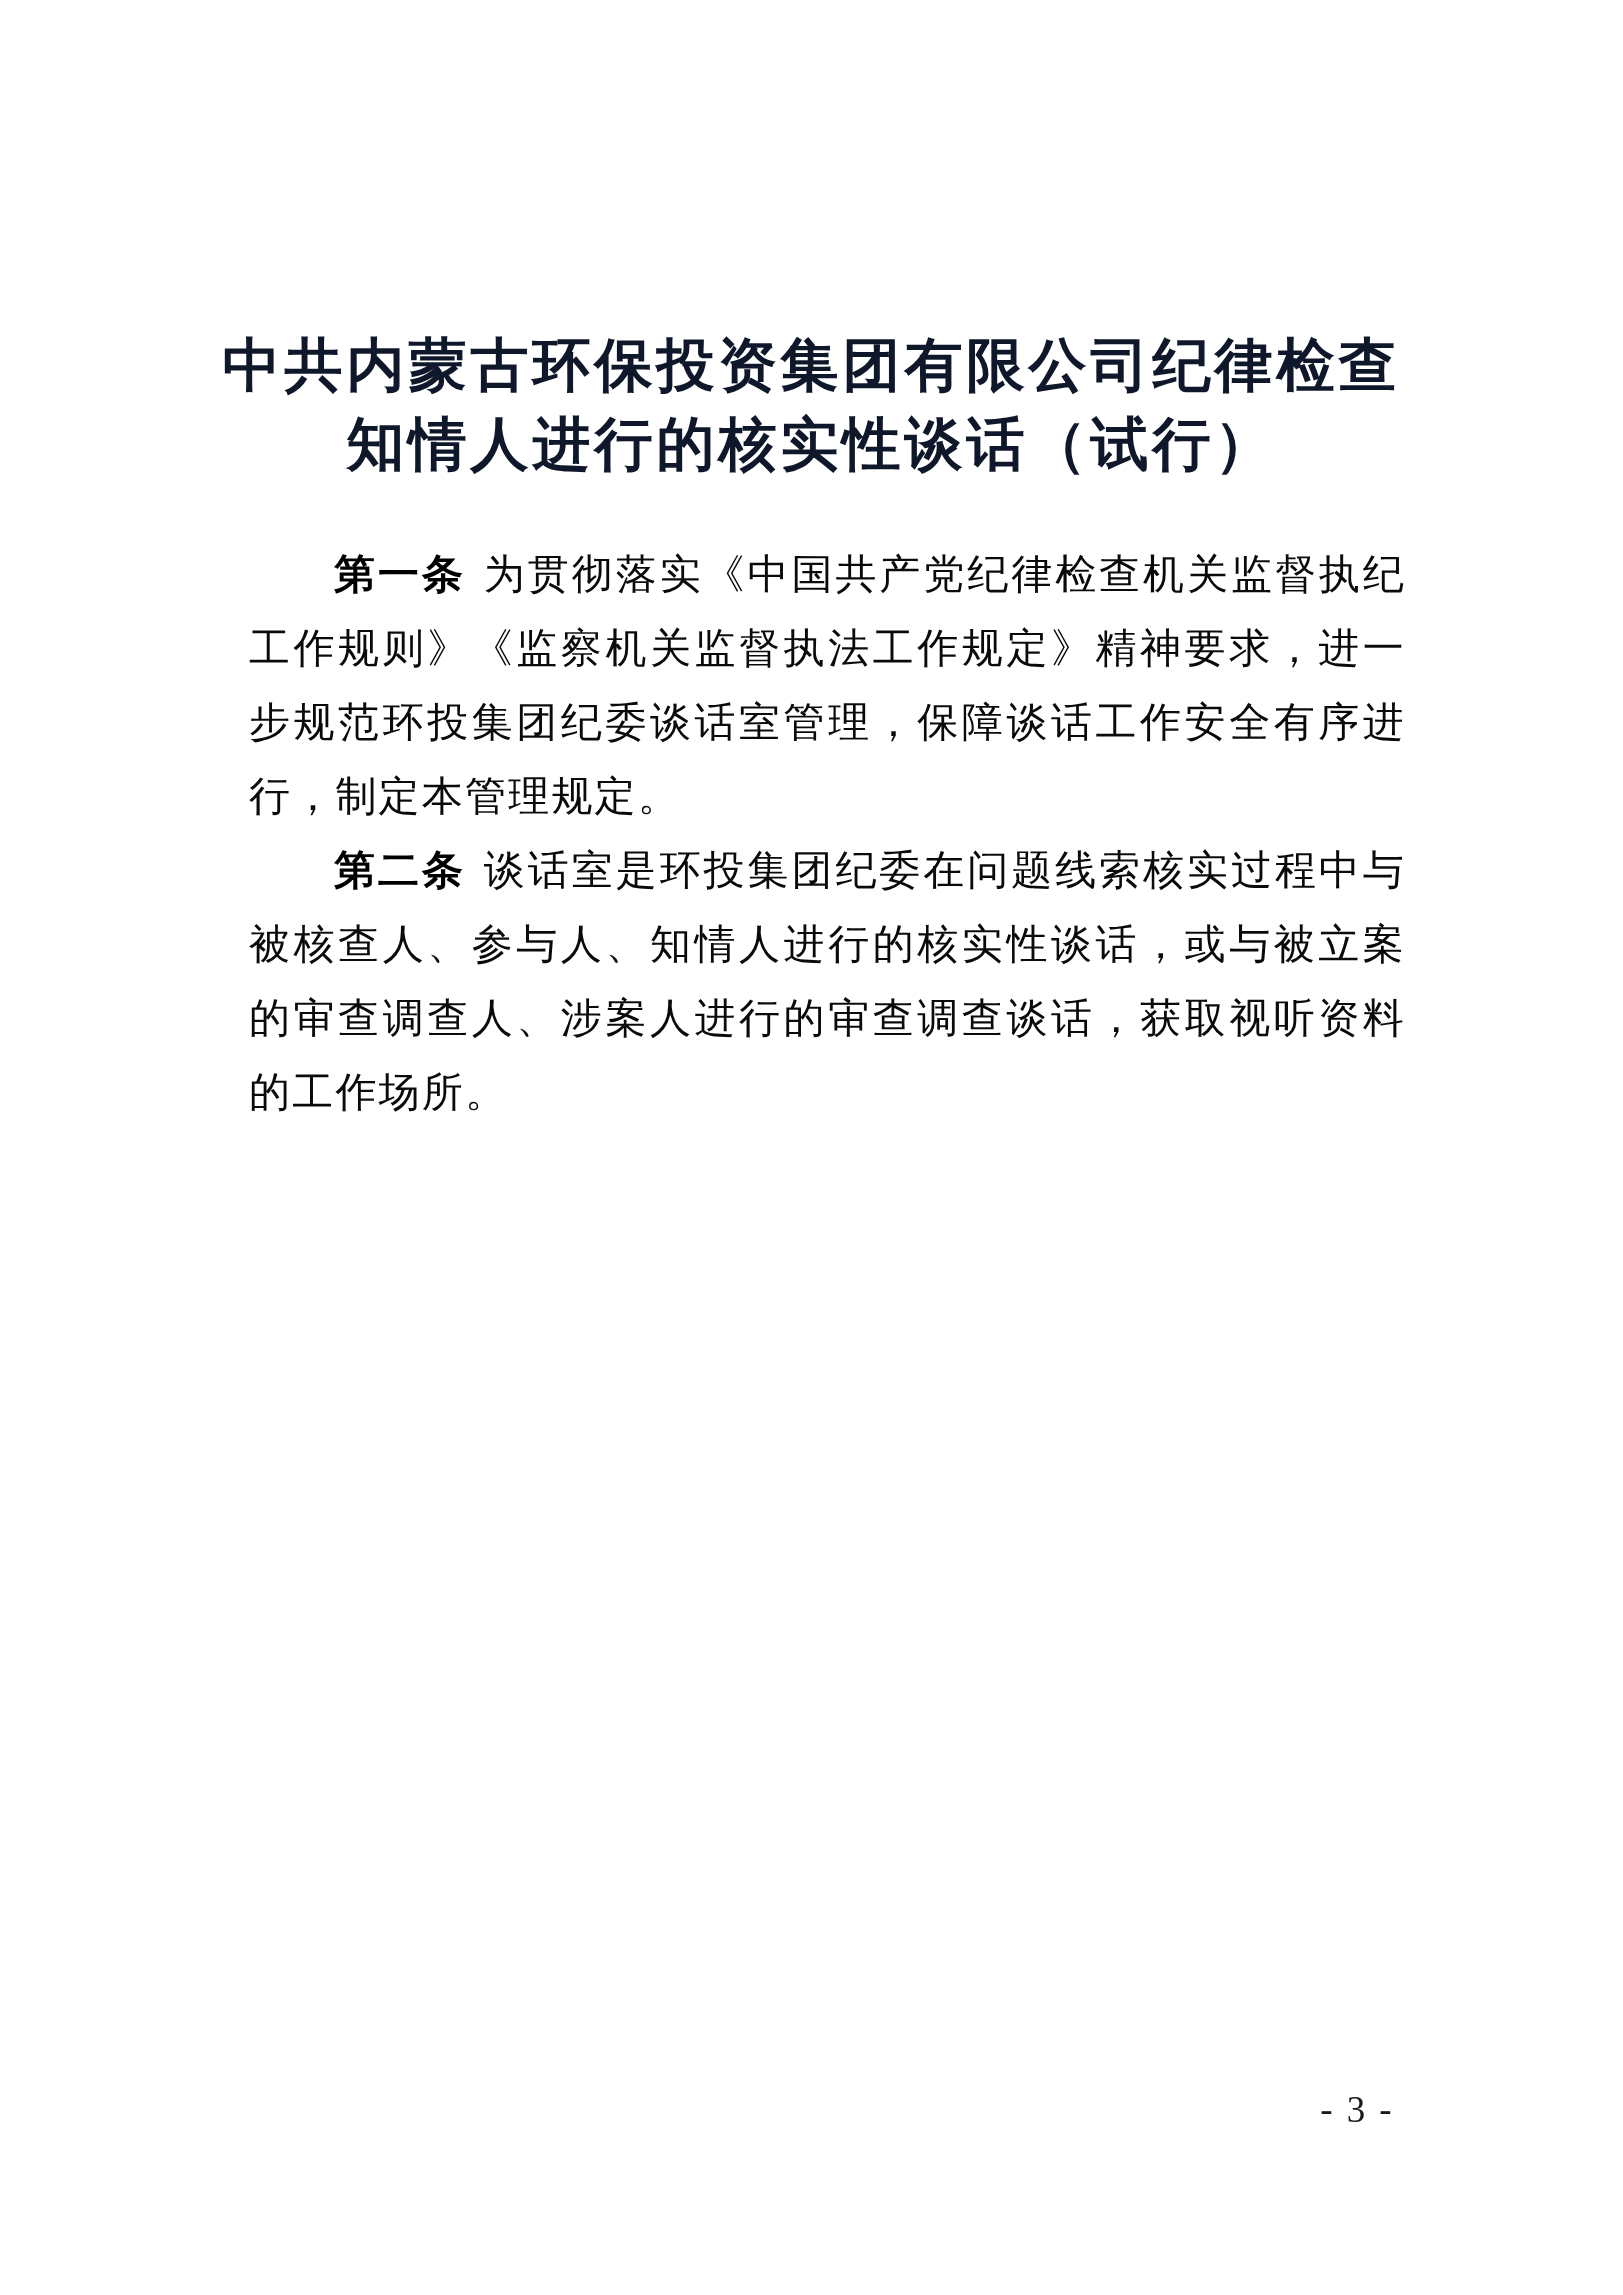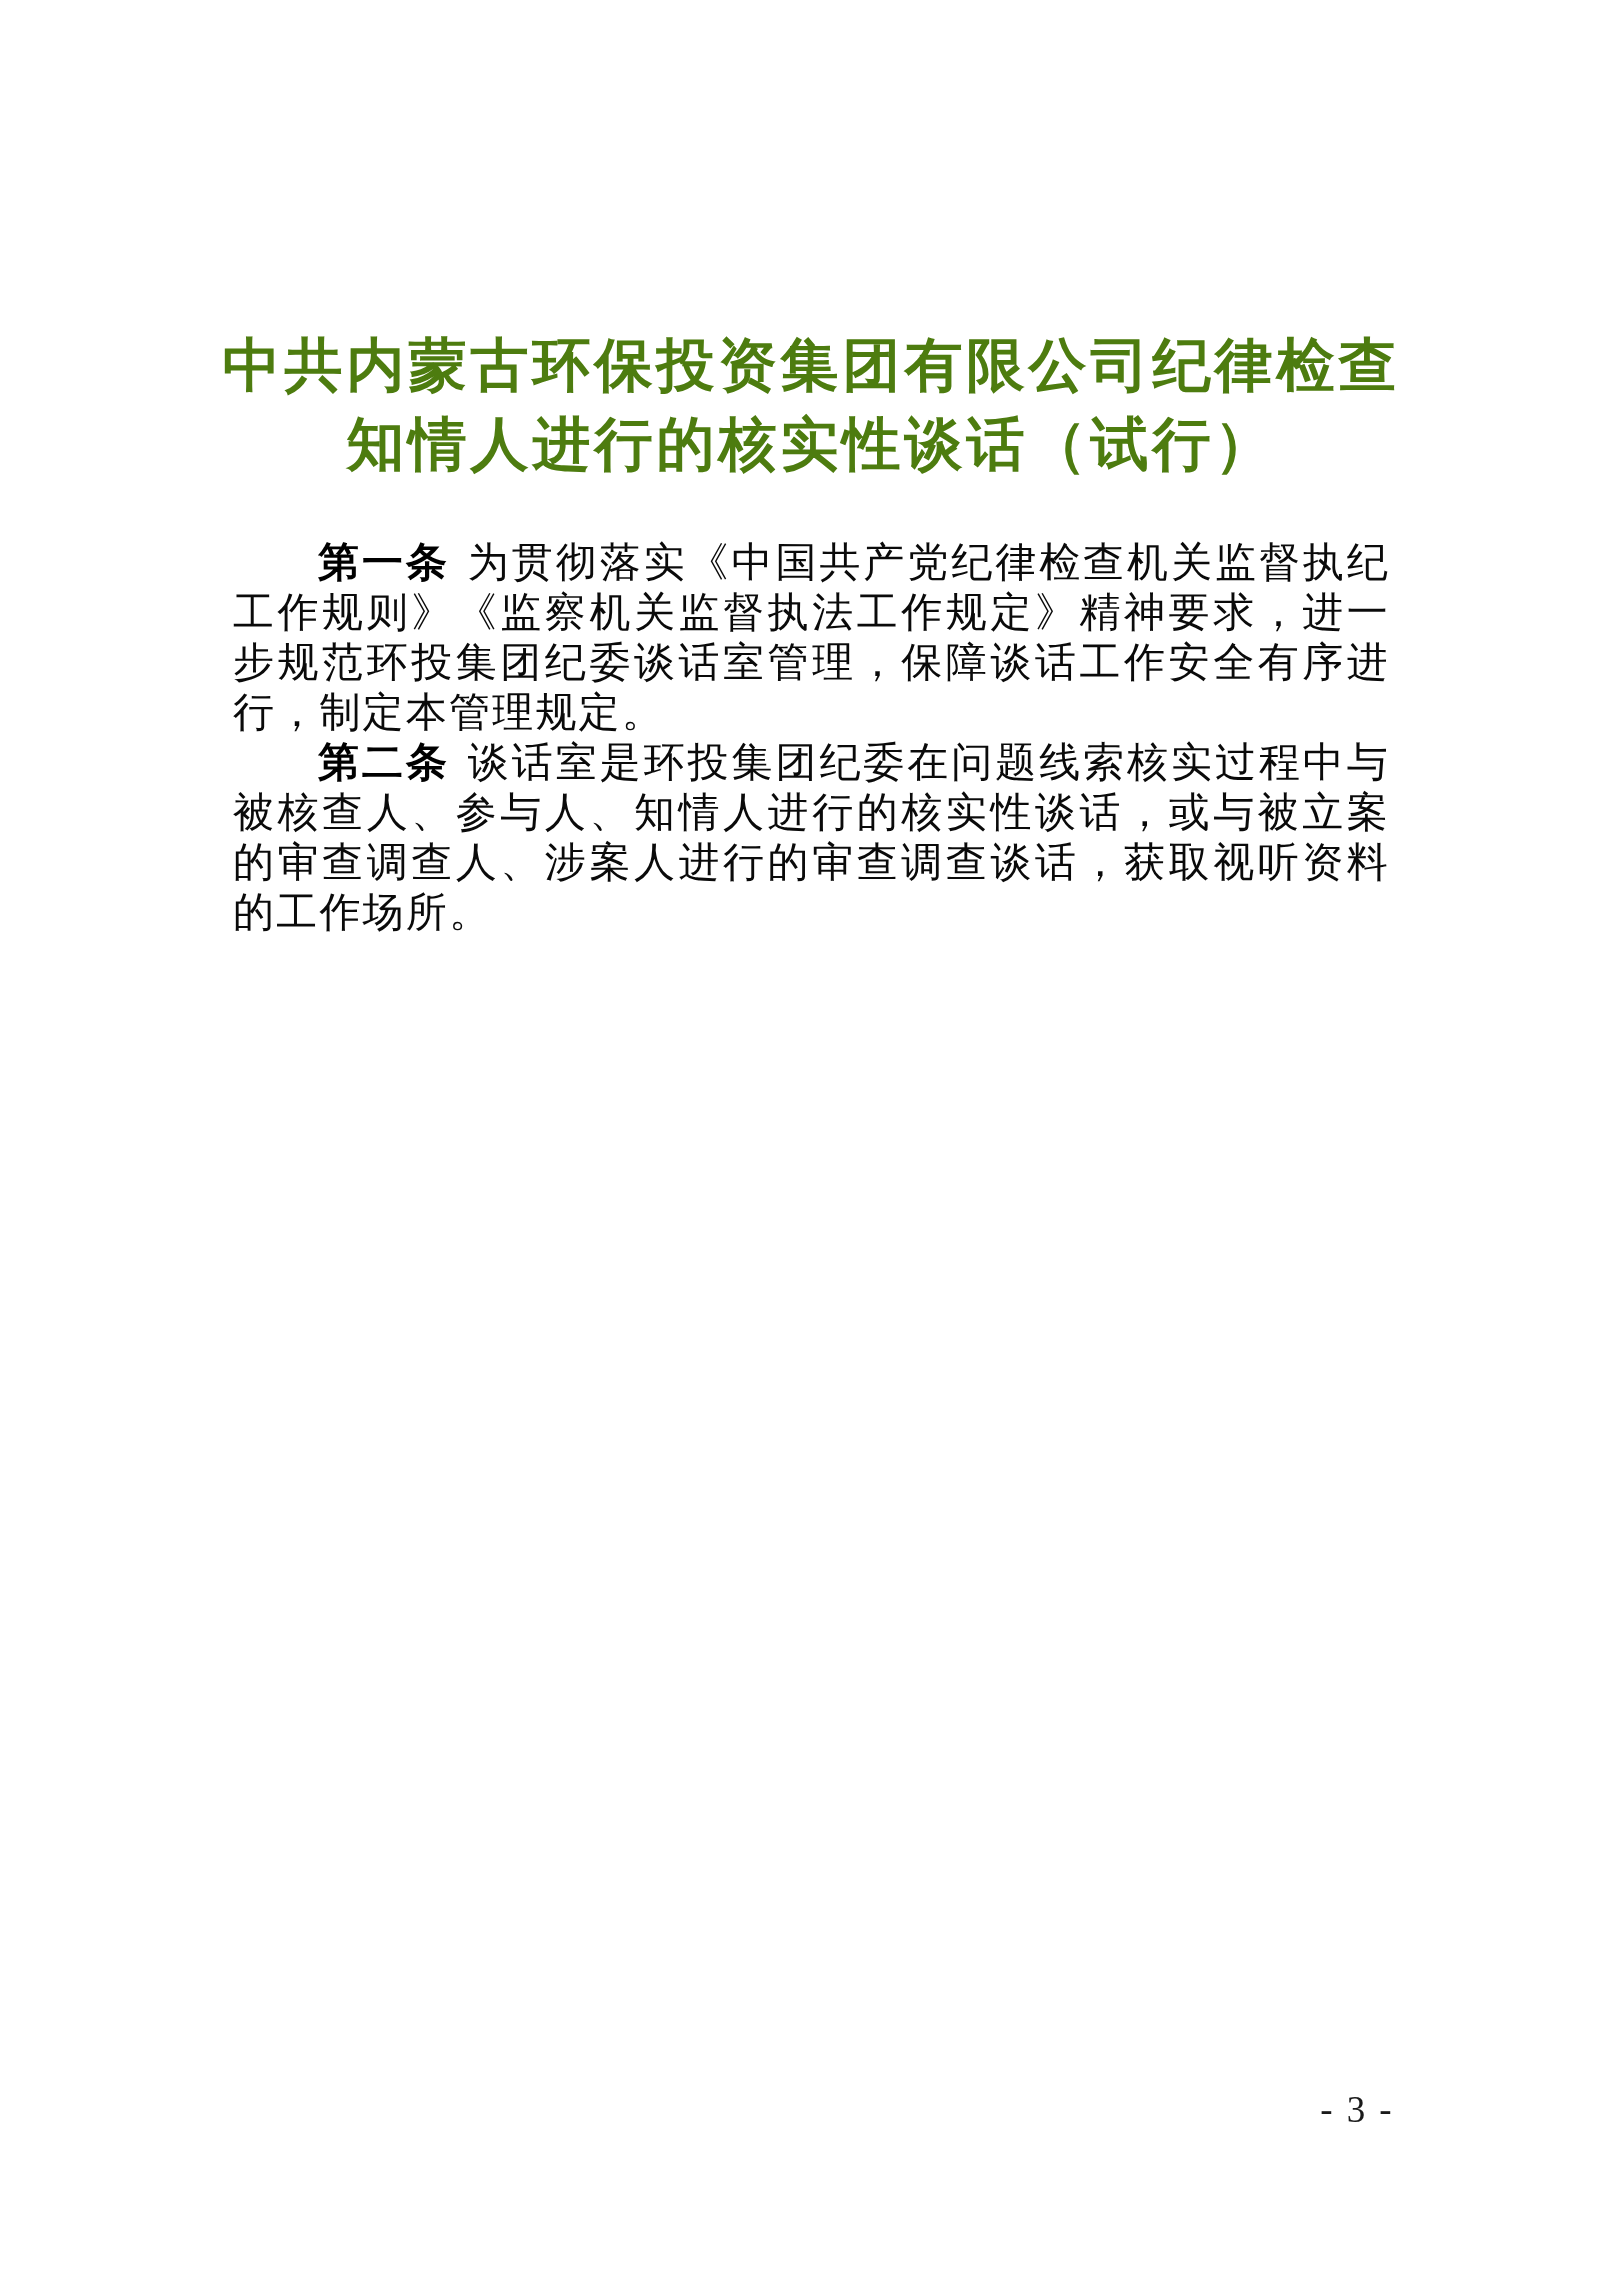--- a/index.html
+++ b/index.html
@@ -24,33 +24,33 @@
     position: absolute;
     top: 286px;
     left: 0;
     right: 0;
     text-align: center;
     font-family: "Liberation Sans", sans-serif;
     font-weight: bold;
     font-size: 58px;
     line-height: 79px;
     letter-spacing: 4px;
-    color: #4d7c0f;
+    color: #0f172a;
   }
   .doc-title .title-line {
     display: block;
     white-space: nowrap;
   }
   .doc-body {
     position: absolute;
-    left: 233px;
+    left: 249px;
     width: 1157px;
     top: 537px;
     font-size: 41px;
-    line-height: 50px;
+    line-height: 74px;
     letter-spacing: 2.2px;
     text-align: justify;
     text-justify: inter-character;
     color: #0a0a0a;
   }
   .doc-body p.article {
     margin: 0;
     padding: 0;
     text-indent: 85px;
   }

